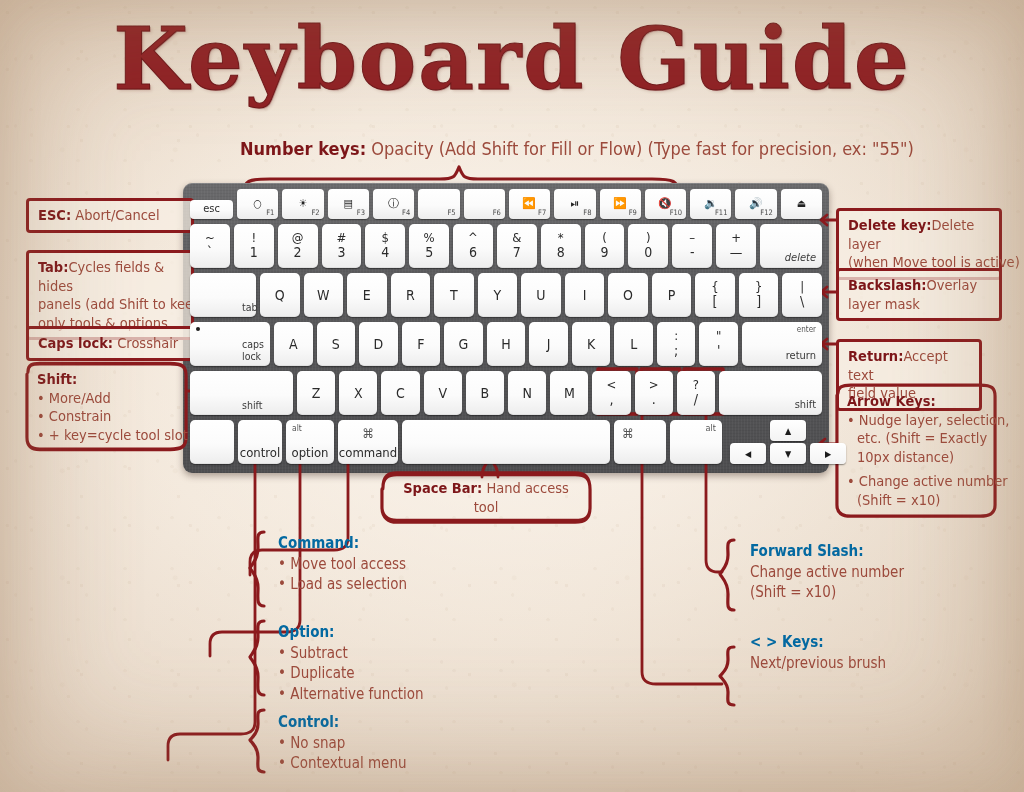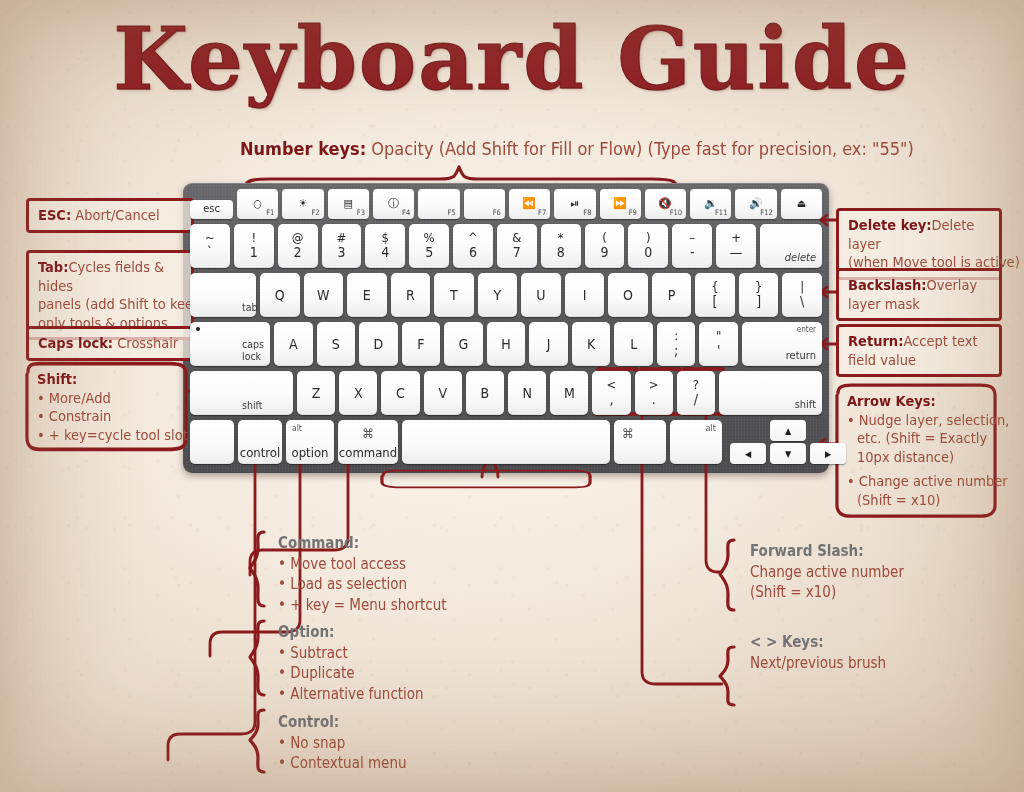--- a/index.html
+++ b/index.html
@@ -149,21 +149,21 @@
   }
   .box.wavy > svg.frame { position:absolute; inset:-4px; width:calc(100% + 8px); height:calc(100% + 8px); overflow:visible; }
   .box.wavy > .inner { position:relative; }
 
   
   .brace-block {
     position:absolute;
     color:#9c4a3c; font-size:15px; line-height:1.38;
     padding-left:16px;
   }
-  .brace-block .lbl { color:#737373; font-weight:700; display:block; }
+  .brace-block .lbl { color:#0369a1; font-weight:700; display:block; }
   .brace-block .li { white-space:nowrap; }
 
   svg.deco { position:absolute; overflow:visible; pointer-events:none; }
   .stroke { fill:none; stroke:#8b1a1d; stroke-width:3.2; stroke-linecap:round; stroke-linejoin:round; }
   .stroke-thin { fill:none; stroke:#8b1a1d; stroke-width:2.8; stroke-linecap:round; stroke-linejoin:round; }
   .hl { fill:none; stroke:#8b1a1d; stroke-width:3.4; stroke-linejoin:round; }
 </style>
 </head>
 <body>
 
@@ -572,21 +572,21 @@
 </svg>
 
 <div class="box" style="left:836px; top:268px; width:166px;">
   <span class="lbl">Backslash:</span><span>Overlay</span>
   <div class="li">layer mask</div>
 </div>
 <svg class="deco" style="left:818px; top:286px; width:26px; height:22px;">
   <path class="stroke-thin" d="M18,6 L4,6 M9,1 L3,6 L9,11"></path>
 </svg>
 
-<div class="box" style="left:836px; top:324px; width:166px;">
+<div class="box" style="left:836px; top:339px; width:146px;">
   <span class="lbl">Return:</span><span>Accept text</span>
   <div class="li">field value</div>
 </div>
 <svg class="deco" style="left:818px; top:338px; width:26px; height:22px;">
   <path class="stroke-thin" d="M18,6 L4,6 M9,1 L3,6 L9,11"></path>
 </svg>
 
 <div class="box wavy" style="left:836px; top:386px; width:160px;">
   <svg class="frame" viewBox="0 0 170 134" preserveAspectRatio="none">
     <path class="stroke" d="M6,11 C6,5 10,3 19,3 L150,3 C162,3 165,6 165,14 L165,120 C165,128 160,131 150,131 L19,131 C10,131 5,128 5,120 L5,13"></path>
@@ -601,20 +601,24 @@
   </div>
 </div>
 <svg class="deco" style="left:816px; top:438px; width:28px; height:22px;">
   <path class="stroke-thin" d="M20,6 L4,6 M9,1 L3,6 L9,11"></path>
 </svg>
 
 <div class="box wavy" style="left:381px; top:473px; width:210px;">
   <svg class="frame" viewBox="0 0 220 36" preserveAspectRatio="none">
     <path class="stroke" d="M6,12 C6,5 11,3 20,3 L200,3 C211,3 215,6 215,13 L215,24 C215,31 210,33 200,33 L20,33 C11,33 5,30 5,24 L5,13"></path>
   </svg>
+  <div class="inner" style="text-align:center;">
+    <span class="lbl">Space Bar:</span>
+    <span>Hand access tool</span>
+  </div>
 </div>
 <svg class="deco" style="left:460px; top:455px; width:60px; height:24px;">
   <path class="stroke-thin" d="M22,22 C22,12 26,10 30,2 C34,10 38,12 38,22"></path>
 </svg>
 
 <svg class="deco" style="left:150px; top:460px; width:260px; height:320px;">
 
   <path class="stroke-thin" d="M198,0 L198,78 C198,86 193,90 184,90 L112,90 C104,90 100,94 100,102 L100,115"></path>
 
   <path class="stroke-thin" d="M150,0 L150,160 C150,168 145,172 136,172 L72,172 C64,172 60,176 60,184 L60,196"></path>
@@ -622,21 +626,20 @@
   <path class="stroke-thin" d="M105,0 L105,262 C105,270 100,274 91,274 L30,274 C22,274 18,278 18,286 L18,300"></path>
 </svg>
 
 <svg class="deco" style="left:248px; top:530px; width:22px; height:82px;">
   <path class="stroke" d="M16,2 C8,2 10,8 10,18 C10,30 4,34 2,38 C4,42 10,46 10,58 C10,68 8,76 16,76"></path>
 </svg>
 <div class="brace-block" style="left:262px; top:533px;">
   <span class="lbl">Command:</span>
   <div class="li">• <span>Move tool access</span></div>
   <div class="li">• <span>Load as selection</span></div>
-  <div class="li">• <span>+ key = Menu shortcut</span></div>
 </div>
 
 <svg class="deco" style="left:248px; top:619px; width:22px; height:82px;">
   <path class="stroke" d="M16,2 C8,2 10,8 10,18 C10,30 4,34 2,38 C4,42 10,46 10,58 C10,68 8,76 16,76"></path>
 </svg>
 <div class="brace-block" style="left:262px; top:622px;">
   <span class="lbl">Option:</span>
   <div class="li">• <span>Subtract</span></div>
   <div class="li">• <span>Duplicate</span></div>
   <div class="li">• <span>Alternative function</span></div>

